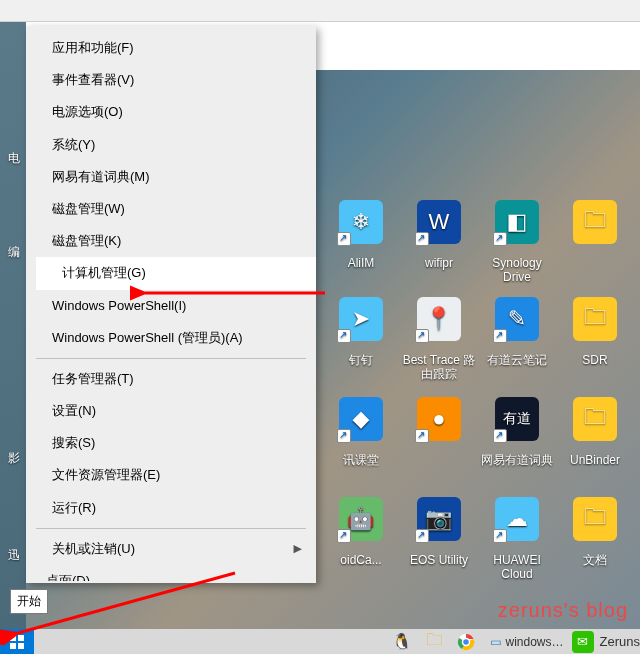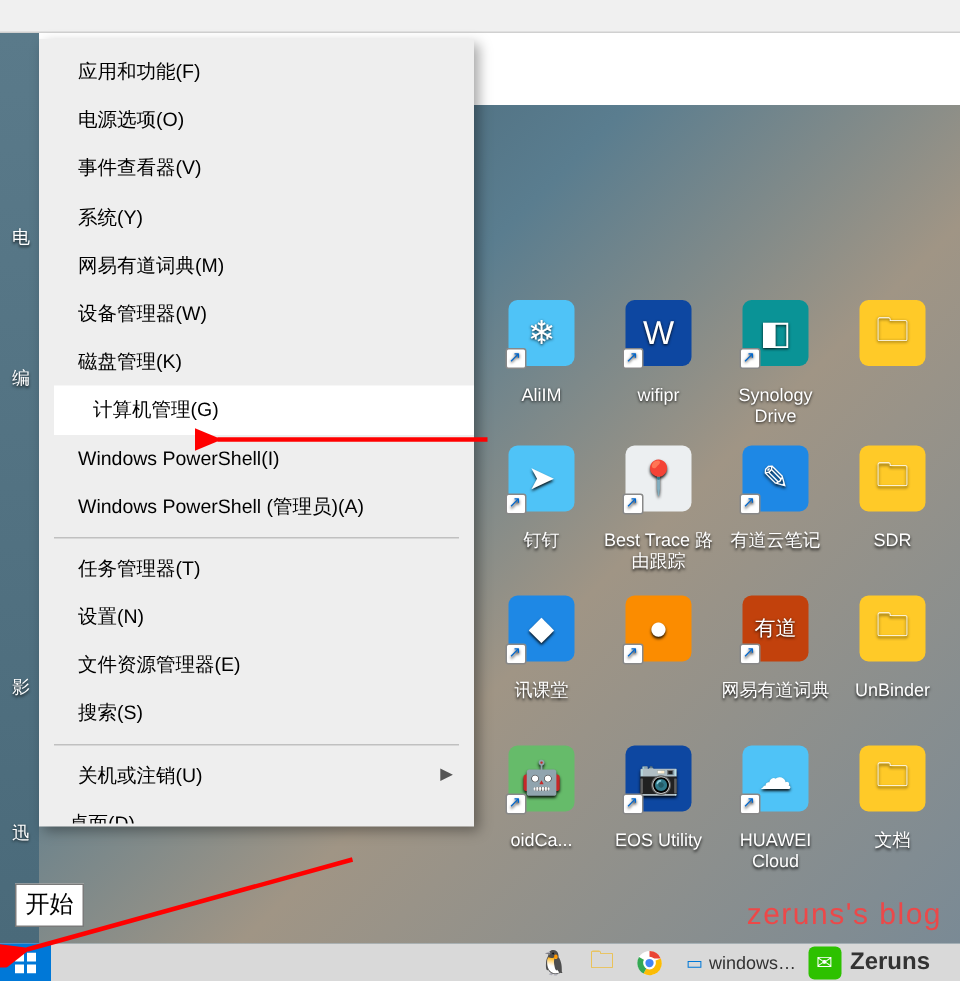--- a/index.html
+++ b/index.html
@@ -93,21 +93,21 @@
     color: #555;
   }
 
   
   .tooltip {
     position: absolute;
     left: 10px; top: 589px;
     background: #fff;
     border: 1px solid #7a7a7a;
     padding: 3px 6px;
-    font-size: 16px;
+    font-size: 12px;
     color: #000;
     z-index: 30;
   }
 
   
   .icons {
     position: absolute;
     top: 197px; left: 320px; right: 0; bottom: 25px;
     overflow: hidden;
   }
@@ -144,21 +144,21 @@
     position: absolute; left: 1px; top: -1px;
     font-size: 10px; color: #06c;
   }
 
   .pic.blue   { background: #1e88e5; }
   .pic.teal   { background: #0a9396; }
   .pic.sky    { background: #4fc3f7; }
   .pic.dkblue { background: #0d47a1; }
   .pic.orange { background: #fb8c00; }
   .pic.green  { background: #66bb6a; }
-  .pic.red    { background: #c2410c; }
+  .pic.red    { background: #0f172a; }
   .pic.folder { background: #ffca28; }
   .pic.white  { background: #eceff1; color:#1e88e5; }
 
   
   .arrow {
     position: absolute;
     z-index: 20;
     pointer-events: none;
   }
 
@@ -225,36 +225,37 @@
 
 <div class="left-icons">
   <span class="lbl" style="top:128px;">电</span>
   <span class="lbl" style="top:222px;">编</span>
   <span class="lbl" style="top:428px;">影</span>
   <span class="lbl" style="top:525px;">迅</span>
 </div>
 
 <div class="ctx-menu">
   <div class="item"><span>应用和功能(F)</span></div>
+  <div class="item"><span>事件查看器(V)</span></div>
   <div class="item"><span>电源选项(O)</span></div>
-  <div class="item"><span>事件查看器(V)</span></div>
   <div class="item"><span>系统(Y)</span></div>
   <div class="item"><span>网易有道词典(M)</span></div>
-  <div class="item"><span>设备管理器(W)</span></div>
+  <div class="item"><span>磁盘管理(W)</span></div>
   <div class="item"><span>磁盘管理(K)</span></div>
   <div class="item hover"><span>计算机管理(G)</span></div>
   <div class="item"><span>Windows PowerShell(I)</span></div>
   <div class="item"><span>Windows PowerShell (管理员)(A)</span></div>
 
   <div class="sep"></div>
 
   <div class="item"><span>任务管理器(T)</span></div>
   <div class="item"><span>设置(N)</span></div>
+  <div class="item"><span>搜索(S)</span></div>
   <div class="item"><span>文件资源管理器(E)</span></div>
-  <div class="item"><span>搜索(S)</span></div>
+  <div class="item"><span>运行(R)</span></div>
 
   <div class="sep"></div>
 
   <div class="item">
     <span>关机或注销(U)</span>
     <span class="sub-arrow">▶</span>
   </div>
   <div class="item" style="padding-bottom:0; overflow:hidden; height:16px;padding-left:20px;"><span>桌面(D)</span></div>
 </div>
 
@@ -371,14 +372,14 @@
       <path d="M16.5 6 A8 8 0 0 1 5 16 L9 9 Z" fill="#fbbc05"></path>
       <path d="M5 16 A8 8 0 0 1 2 5 L9 9 Z" fill="#34a853"></path>
       <circle cx="9" cy="9" r="3.5" fill="#4285f4" stroke="#fff" stroke-width="1.5"></circle>
     </svg>
   </div>
   <div class="tb-text">
     <span style="color:#0078d7; margin-right:4px;">▭</span>
     <span>windows…</span>
   </div>
   <div class="tb-wechat">✉</div>
-  <div style="padding-right:20px; font-size:16px; color:#333;font-weight:bold;">Zeruns</div>
+  <div style="padding-right:0; font-size:13px; color:#333;">Zeruns</div>
 </div>
 
 </body></html>

